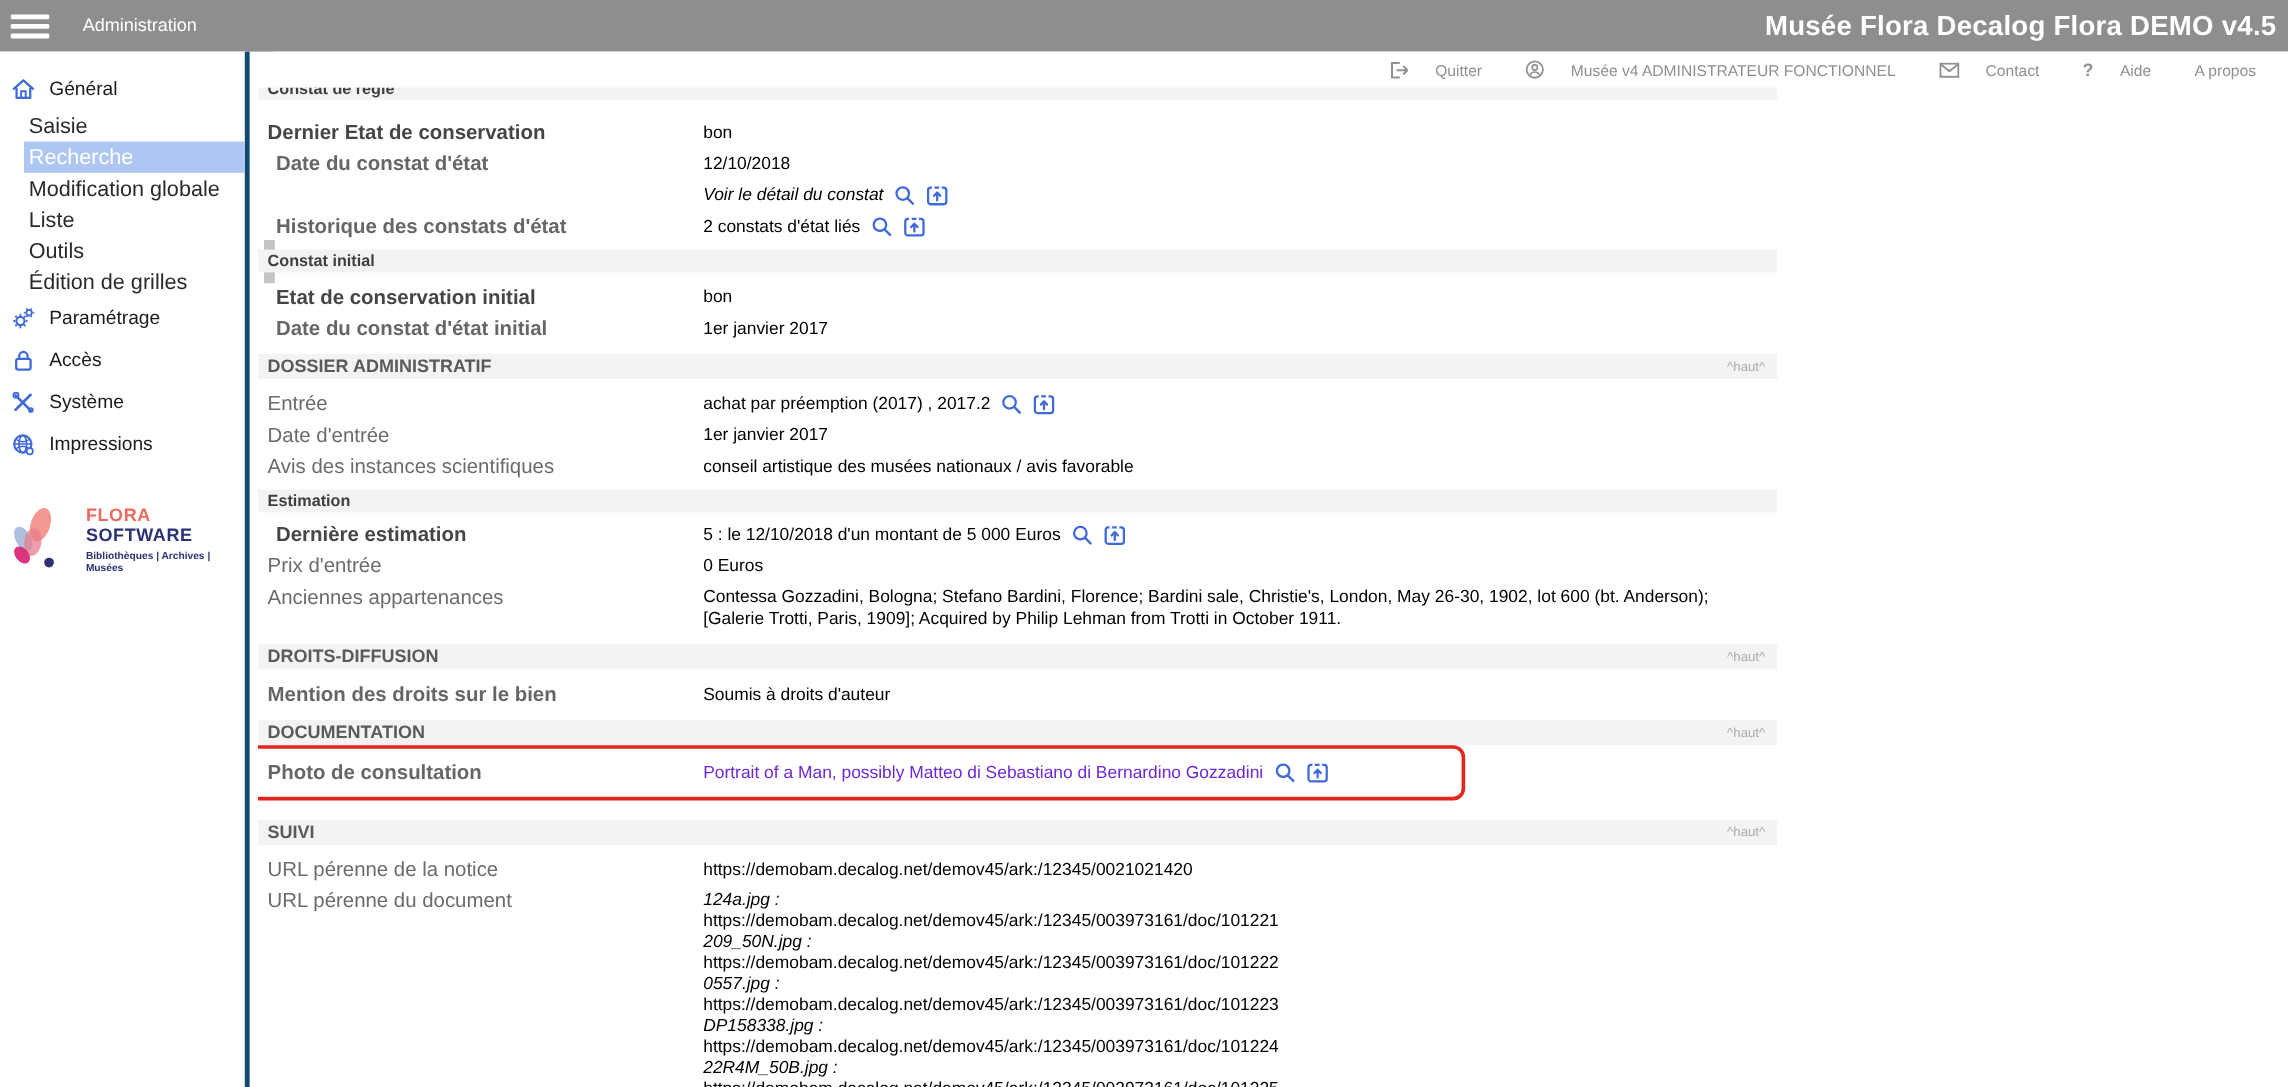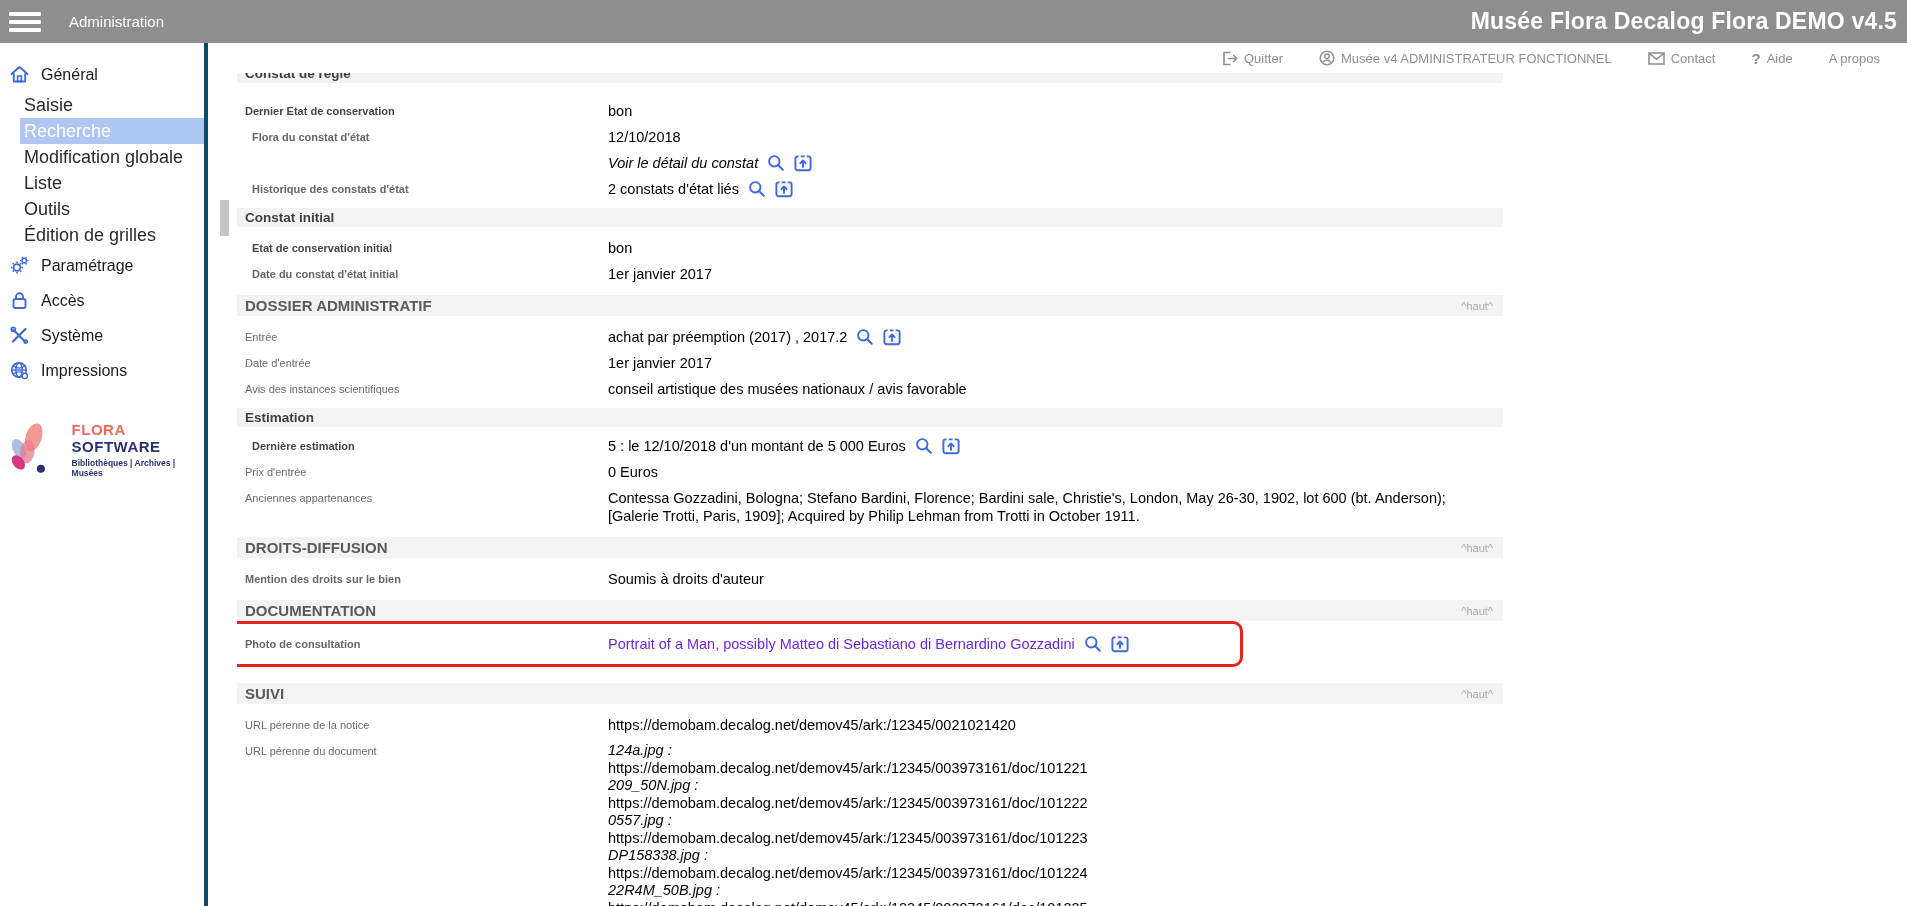--- a/index.html
+++ b/index.html
@@ -13,46 +13,46 @@
     display:flex;align-items:center;}
   .hamburger{width:32px;height:20px;margin-left:9px;display:flex;flex-direction:column;
     justify-content:space-between;cursor:pointer;}
   .hamburger span{display:block;height:4px;background:#ffffff;border-radius:1px;}
   .topbar-title{color:#ffffff;font-size:15px;margin-left:28px;}
   .app-title{margin-left:auto;margin-right:10px;color:#ffffff;font-size:23px;font-weight:bold;letter-spacing:.2px;}
   
   .toolbar{position:absolute;top:43px;left:229px;right:0;height:30px;background:#ffffff;
     display:flex;justify-content:flex-end;align-items:center;gap:36px;padding-right:27px;
     color:#8f8f8f;font-size:13px;white-space:nowrap;}
-  .toolbar .titem{display:flex;align-items:center;gap:6px;cursor:pointer;}
+  .toolbar .titem{display:flex;align-items:center;gap:22px;cursor:pointer;}
   .toolbar svg{display:block;}
   
   .sidebar{position:absolute;top:43px;left:0;width:208px;bottom:0;background:#ffffff;
     border-right:4px solid #0c4a6e;padding-top:14px;box-sizing:border-box;}
   .side-top{display:flex;align-items:center;gap:11px;padding:7px 0 7px 9px;font-size:16px;
     color:#1b1b1b;cursor:pointer;}
   .side-top svg{flex:0 0 auto;}
   .side-sub{font-size:18px;color:#2a2a2a;padding:2.5px 0 2.5px 24px;cursor:pointer;}
   .side-sub.active{background:#aec6f2;color:#ffffff;margin-left:20px;padding-left:4px;}
   .logo-block{margin:30px 0 0 4px;display:flex;align-items:center;gap:19px;}
   .logo-text .brand{font-size:15px;font-weight:bold;letter-spacing:.5px;}
   .logo-text .brand .b1{color:#ee6a5f;}
   .logo-text .brand .b2{color:#2b3272;}
   .logo-text .tagline{font-size:8.5px;color:#2b3272;font-weight:bold;margin-top:3px;}
   .scroll-thumb{position:absolute;left:220px;top:200px;width:9px;height:36px;background:#c4c4c4;}
   
-  .content{position:absolute;left:237px;top:73px;width:1266px;bottom:0;overflow:hidden;}
+  .content{position:absolute;left:215px;top:73px;width:1266px;bottom:0;overflow:hidden;}
   .band{background:#f3f3f3;display:flex;align-items:center;box-sizing:border-box;}
   .band.section{height:21px;padding:0 10px 0 8px;font-size:15px;font-weight:bold;color:#5a5a5a;}
   .band.subsection{height:19px;padding:0 10px 0 8px;font-size:13.5px;font-weight:bold;color:#3f3f3f;}
   .band .toplink{margin-left:auto;font-size:11px;color:#ababab;font-weight:normal;cursor:pointer;}
   .band-cut{height:19px;overflow:hidden;}
   .band-cut .inner{margin-top:-9px;}
   .row{display:flex;align-items:flex-start;padding:4px 0;}
-  .row .label{width:371px;box-sizing:border-box;padding-left:8px;font-size:11px;color:#6b6b6b;
+  .row .label{width:371px;box-sizing:border-box;padding-left:8px;font-size:17px;color:#6b6b6b;
     line-height:18px;flex:0 0 auto;}
   .row .label.w-strong{font-weight:bold;color:#454545;}
   .row .label.w-medium{font-weight:bold;color:#666666;}
   .row .label.indent{padding-left:15px;}
   .row .value{font-size:14.5px;color:#000000;line-height:18px;max-width:852px;
     display:flex;align-items:center;gap:9px;flex-wrap:nowrap;}
   .row .value .vtext{white-space:normal;}
   .row .value .italic{font-style:italic;}
   .row .value .link{color:#6d28d9;cursor:pointer;}
   .row .value .icon-btn{display:inline-flex;cursor:pointer;flex:0 0 auto;}
@@ -218,21 +218,21 @@
         </div>
       </div>
     </div>
     <div class="row gap6">
       <div class="label w-strong">Dernier Etat de conservation</div>
       <div class="value">
         <span class="vtext">bon</span>
       </div>
     </div>
     <div class="row">
-      <div class="label w-medium indent">Flora du constat d'état</div>
+      <div class="label w-medium indent">Date du constat d'état</div>
       <div class="value">
         <span class="vtext">12/10/2018</span>
       </div>
     </div>
     <div class="row">
       <div class="label"></div>
       <div class="value">
         <span class="vtext italic">Voir le détail du constat</span>
         <span class="icon-btn">
           <svg width="18" height="18" viewBox="0 0 18 18">

